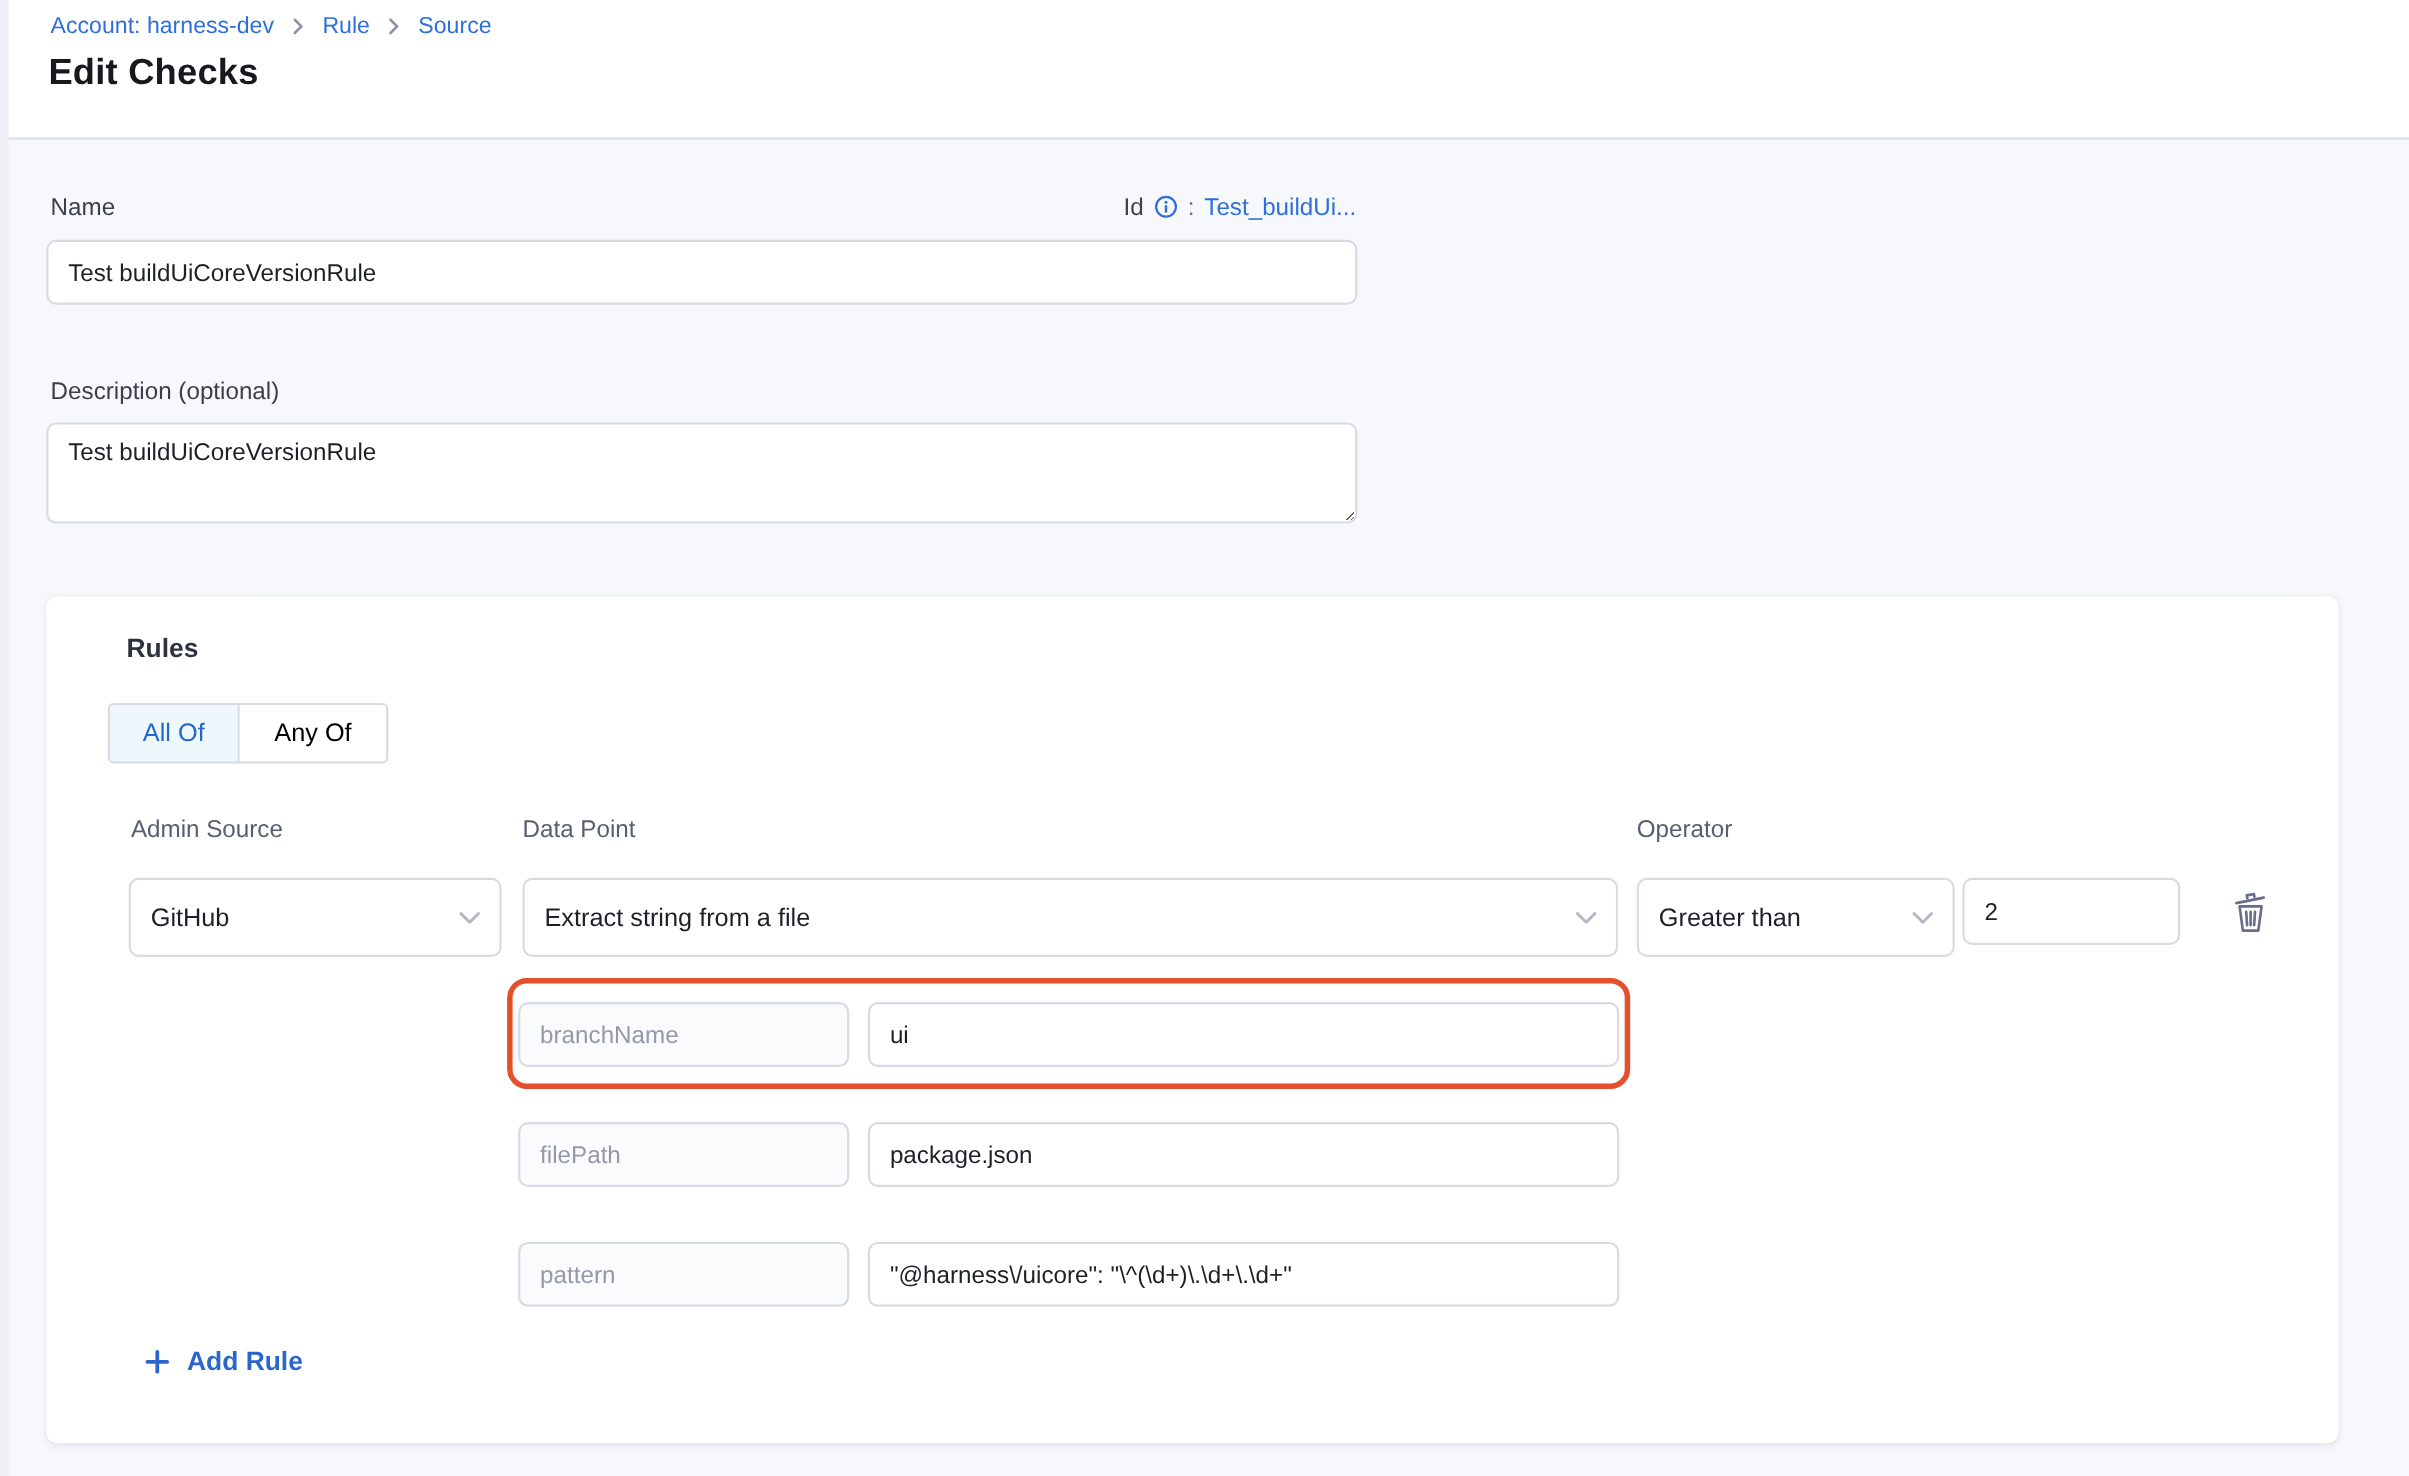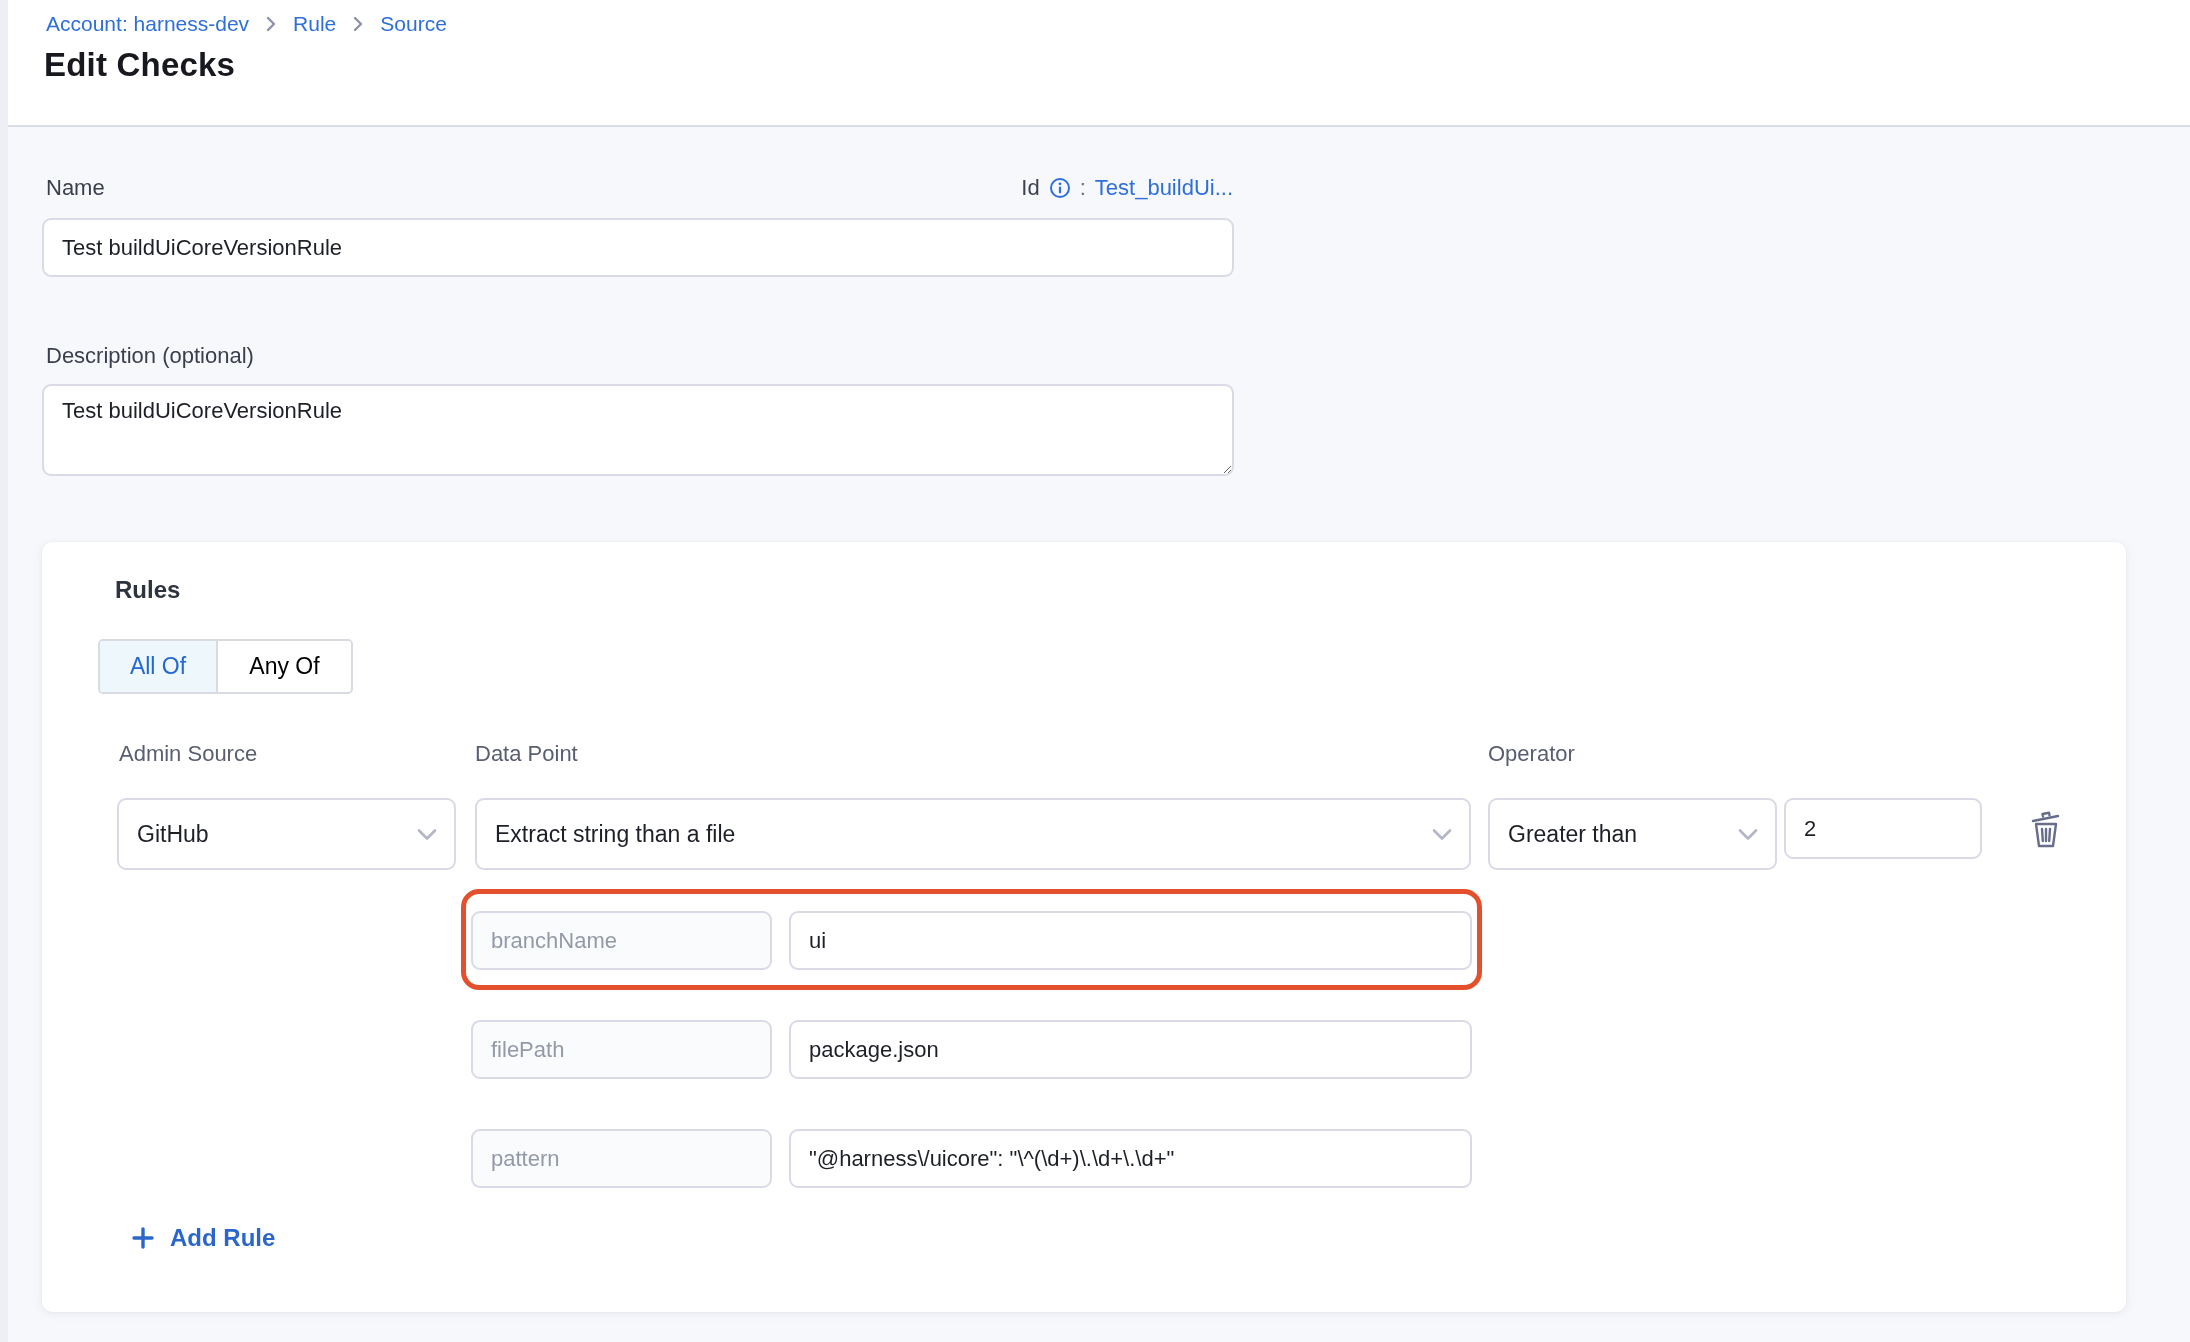--- a/index.html
+++ b/index.html
@@ -191,21 +191,21 @@
     <div class="select sel-ds" role="combobox">
       <span>GitHub</span>
       <span class="chev">
         <svg width="22" height="14" viewBox="0 0 22 14">
             <polyline points="3,3 11,11 19,3" fill="none" stroke="#b3b6c4" stroke-width="2.6" stroke-linecap="round" stroke-linejoin="round"></polyline>
           </svg>
       </span>
     </div>
 
     <div class="select sel-dp" role="combobox">
-      <span>Extract string than a file</span>
+      <span>Extract string from a file</span>
       <span class="chev">
         <svg width="22" height="14" viewBox="0 0 22 14">
             <polyline points="3,3 11,11 19,3" fill="none" stroke="#b3b6c4" stroke-width="2.6" stroke-linecap="round" stroke-linejoin="round"></polyline>
           </svg>
       </span>
     </div>
 
     <div class="select sel-op" role="combobox">
       <span>Greater than</span>
       <span class="chev">

